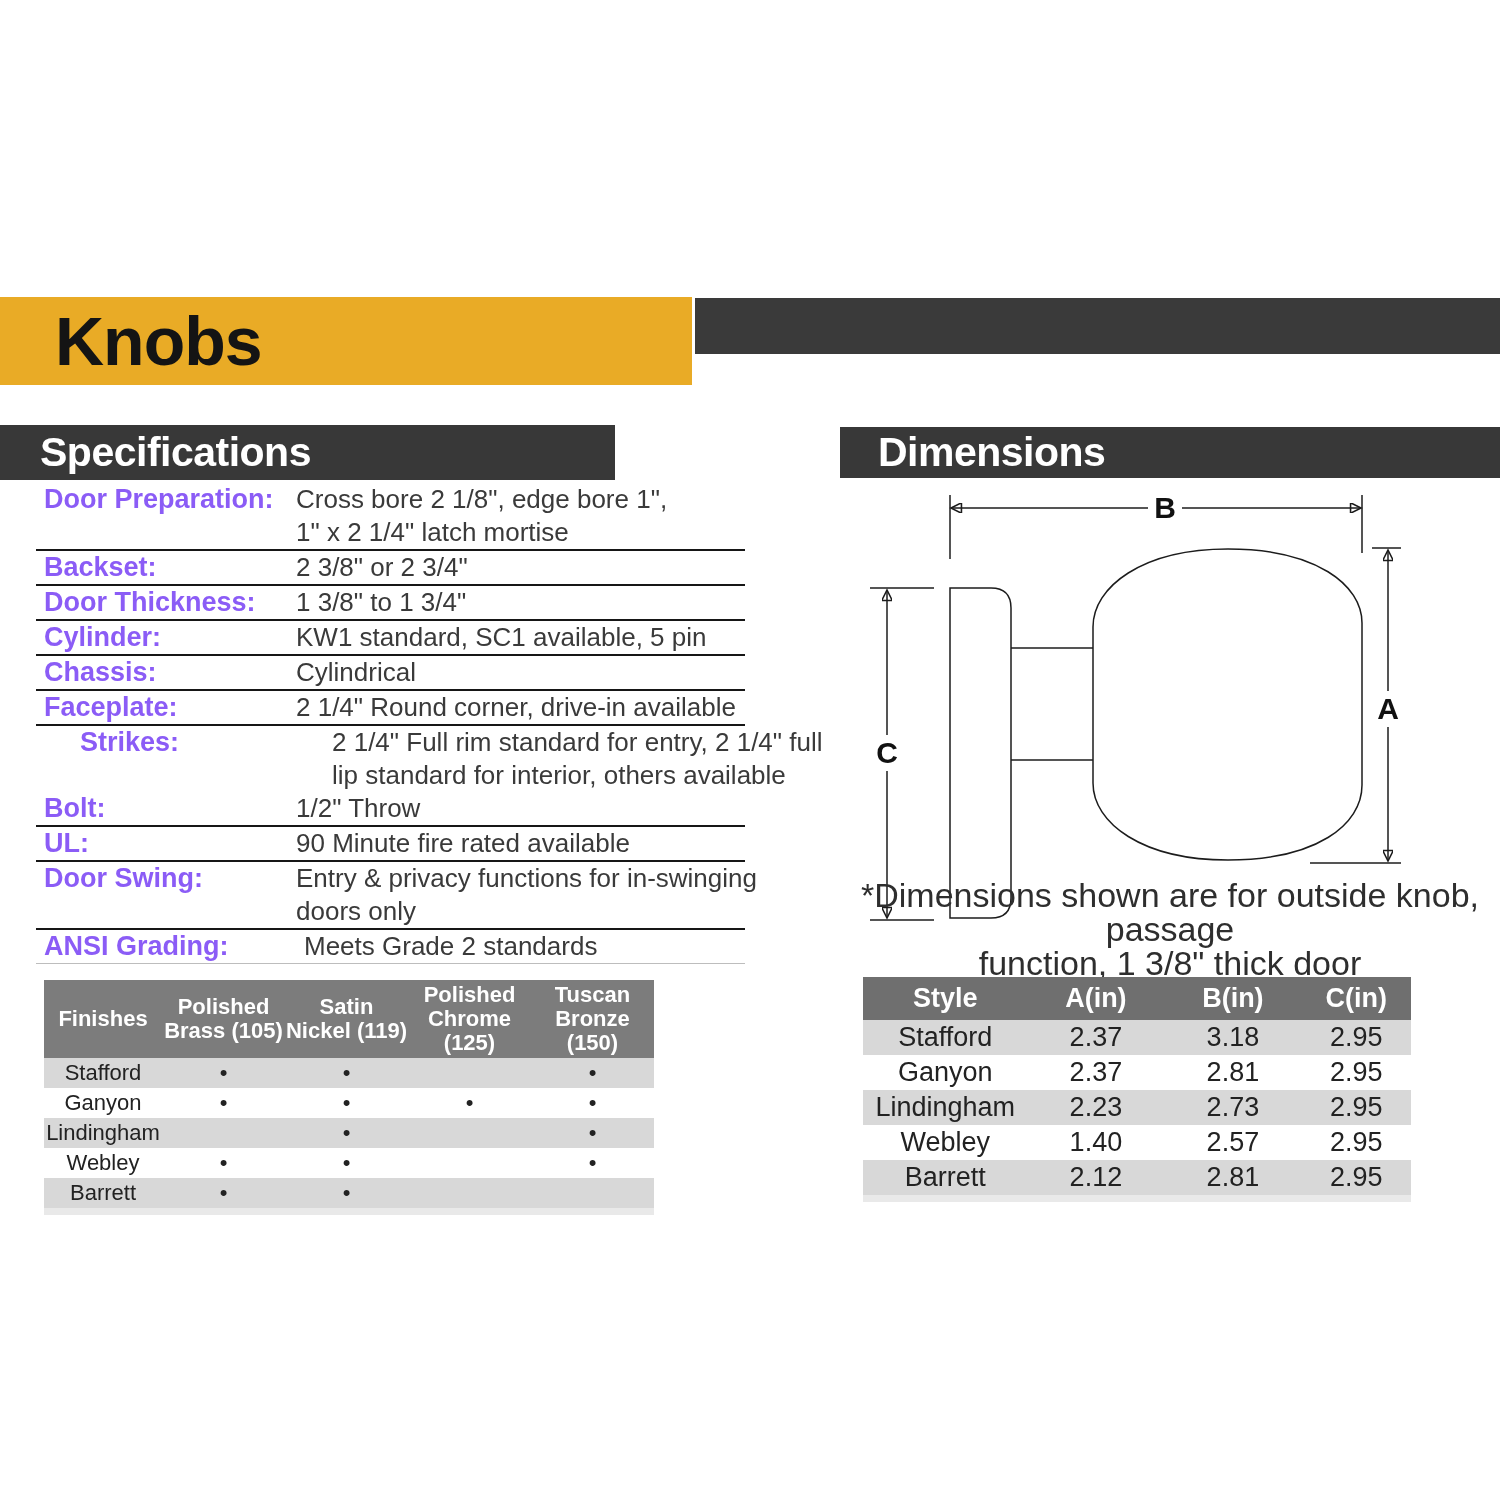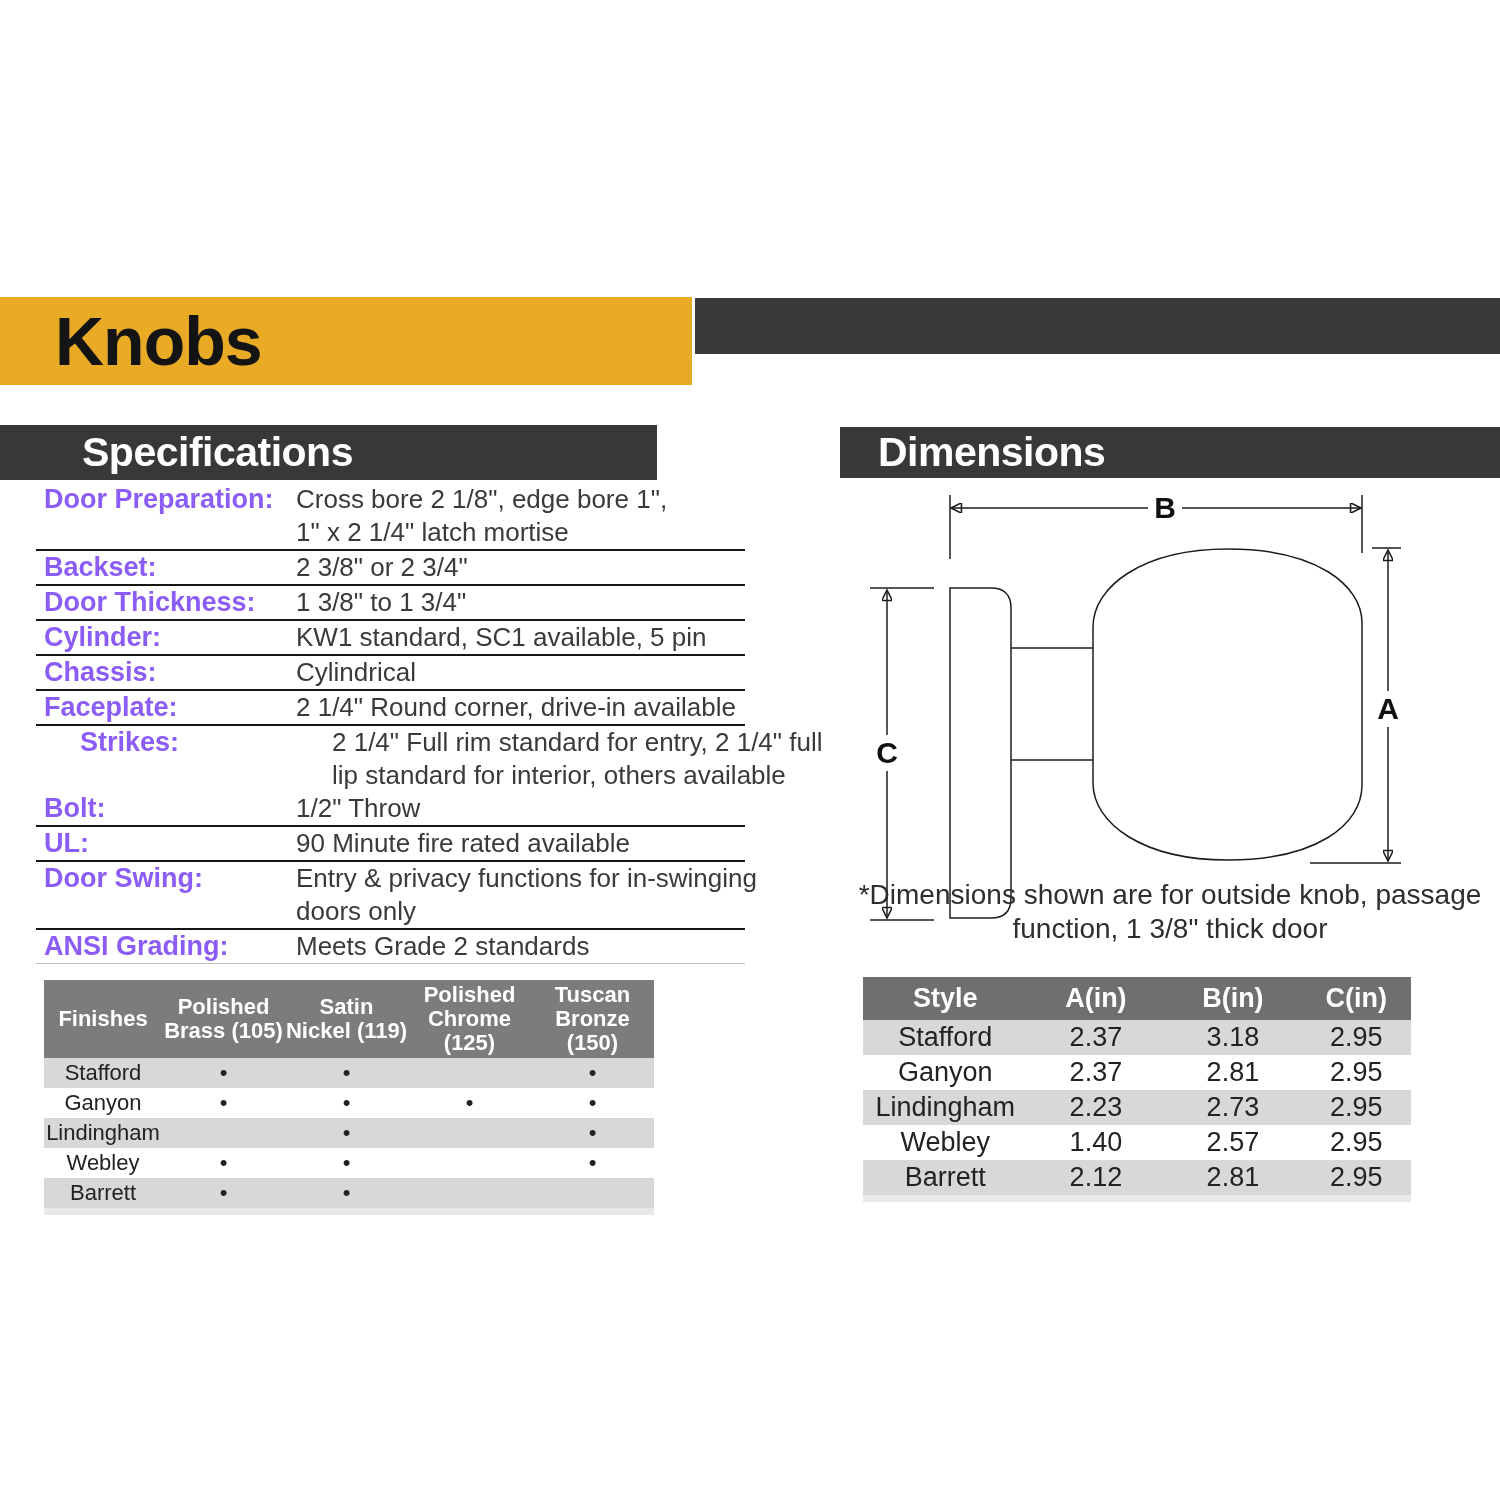--- a/index.html
+++ b/index.html
@@ -9,30 +9,30 @@
   }
   .abs{position:absolute;}
 
   
   .banner-yellow{left:0;top:297px;width:692px;height:88px;background:#E9AB26;display:flex;align-items:center;}
   .banner-yellow .title{font-size:68px;font-weight:bold;color:#141414;padding-left:55px;letter-spacing:-1px;text-align:center;}
   .banner-dark{left:695px;top:298px;width:805px;height:56px;background:#3A3A3A;}
 
   .section-bar{background:#383838;display:flex;align-items:center;}
   .section-bar .bar-label{color:#ffffff;font-weight:bold;font-size:41px;letter-spacing:-0.5px;}
-  .bar-spec{left:0;top:425px;width:615px;height:55px;padding-left:42px;}
+  .bar-spec{left:0;top:425px;width:615px;height:55px;}
   .bar-spec .bar-label{padding-left:40px;}
   .bar-dims{left:840px;top:427px;width:728px;height:51px;}
   .bar-dims .bar-label{padding-left:38px;}
 
   
   .spec-list{left:36px;top:483px;width:709px;}
   .spec-row{display:flex;border-bottom:2px solid #161616;padding:0;}
   .spec-row.no-rule{border-bottom:none;margin-left:36px;}
-  .spec-row.thin-rule{border-bottom:1px solid #bdbdbd;}
+  .spec-row.thin-rule{border-bottom:1px solid #bdbdbd;gap:8px;}
   .spec-label{width:260px;flex:0 0 260px;font-weight:bold;font-size:27px;line-height:33px;color:#8b5cf6;padding-left:8px;box-sizing:border-box;}
   .spec-value{flex:1;font-size:26px;line-height:33px;color:#3a3a3a;}
   .spec-line{height:33px;white-space:nowrap;}
 
   
   .fin-table{left:44px;top:980px;width:610px;font-size:22px;}
   .fin-header{display:flex;background:#7C7C7C;height:78px;align-items:center;}
   .fin-header .cell{color:#ffffff;font-weight:bold;text-align:center;line-height:24px;font-size:22px;}
   .fin-row{display:flex;height:30px;align-items:center;}
   .fin-row.gray{background:#D8D8D8;}
@@ -41,21 +41,21 @@
   .col-f1{width:123px;flex:0 0 123px;}
   .fin-dot{font-size:20px;color:#000;}
   .fin-strip{height:7px;background:#e9e9e9;}
 
   
   .diagram{left:860px;top:495px;}
   .diagram line,.diagram path{stroke:#1c1c1c;stroke-width:1.5;fill:none;}
   .diagram .shape{fill:#ffffff;}
   .diagram text{font-family:"Liberation Sans",sans-serif;font-weight:bold;font-size:30px;fill:#111;stroke:none;}
 
-  .dims-caption{left:845px;top:878px;width:650px;text-align:center;font-size:28px;line-height:34px;color:#2e2e2e;}
+  .dims-caption{left:845px;top:878px;width:650px;text-align:center;font-size:34px;line-height:34px;color:#2e2e2e;}
 
   
   .dim-table{left:863px;top:977px;width:548px;}
   .dim-header{display:flex;background:#6F6F6F;height:43px;align-items:center;}
   .dim-header .cell{color:#fff;font-weight:bold;font-size:27px;text-align:center;}
   .dim-row{display:flex;height:35px;align-items:center;}
   .dim-row.gray{background:#D8D8D8;}
   .dim-row .cell{font-size:27px;color:#222;text-align:center;}
   .col-d0{width:30%;flex:0 0 30%;}
   .col-d1{width:25%;flex:0 0 25%;}

